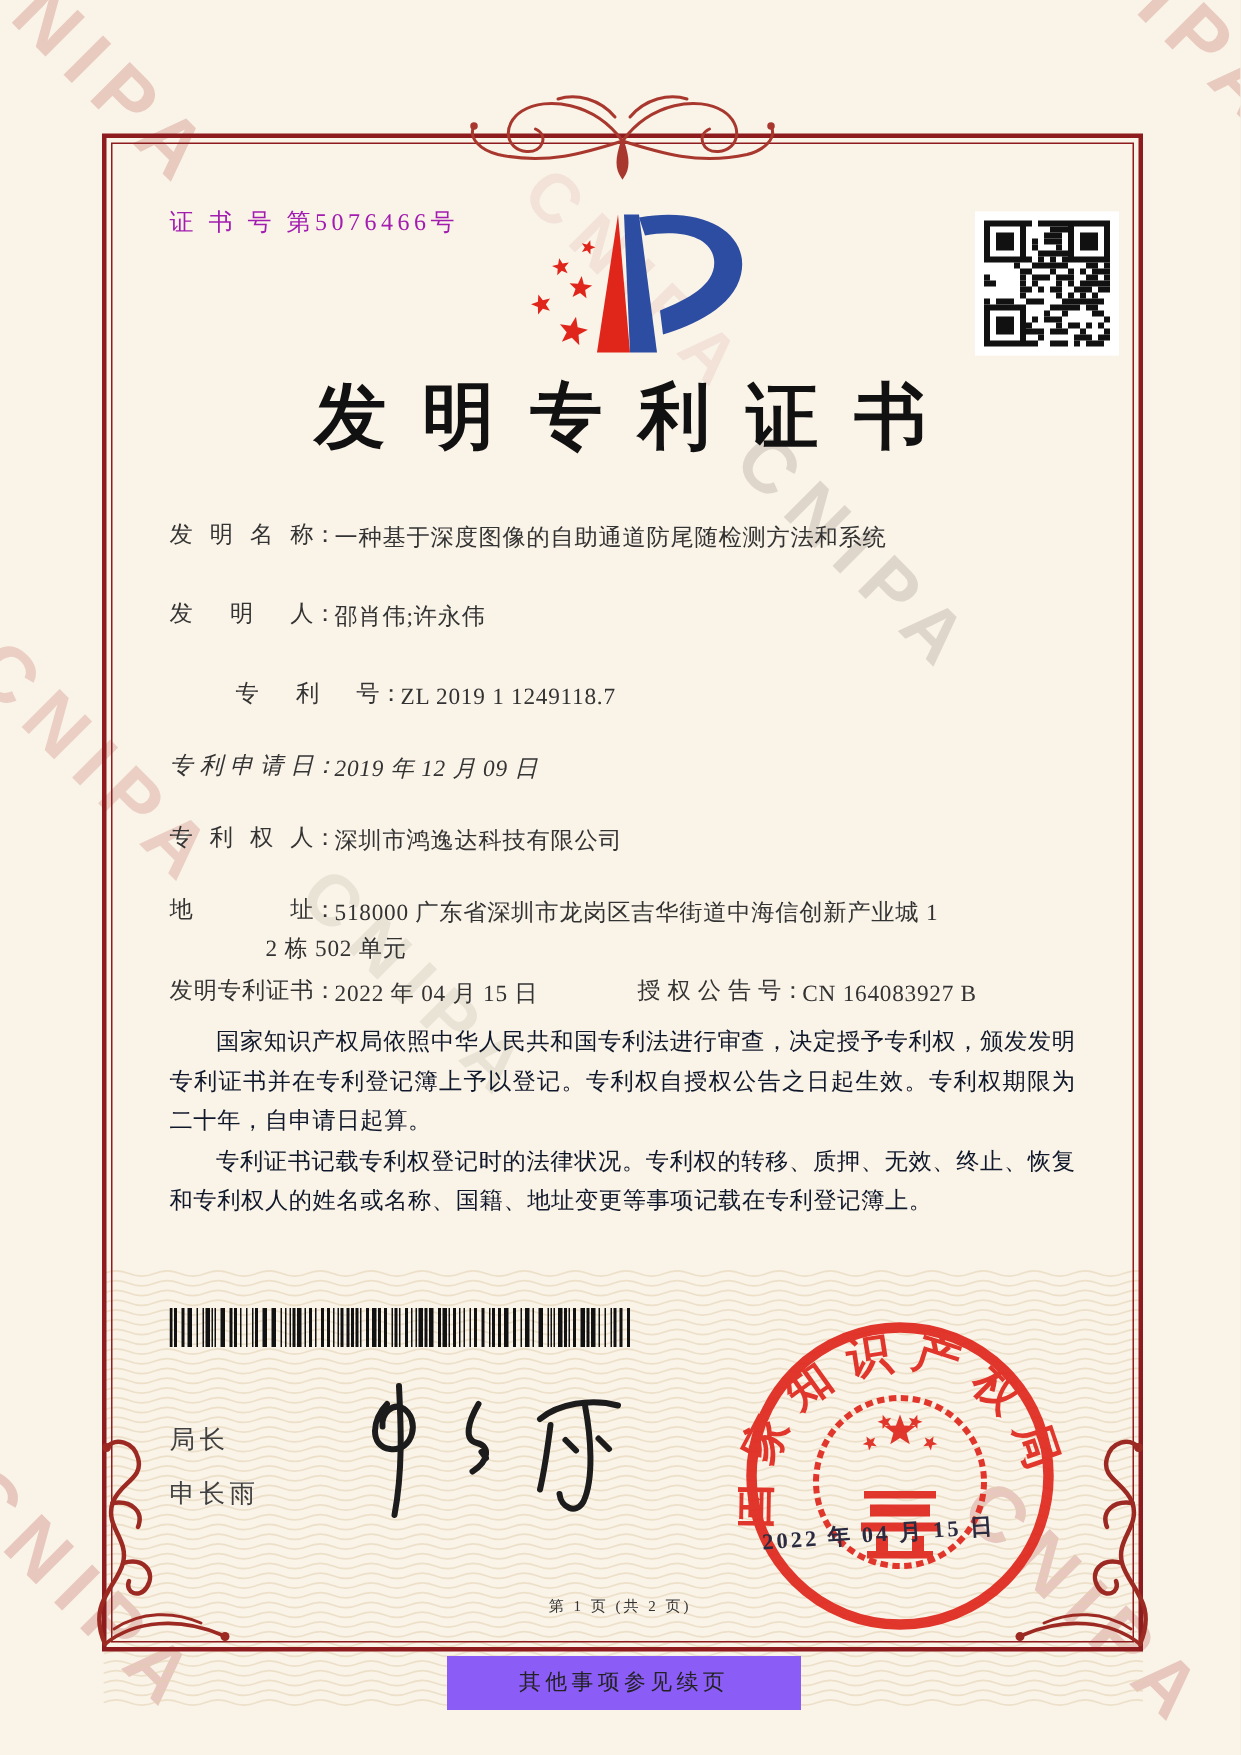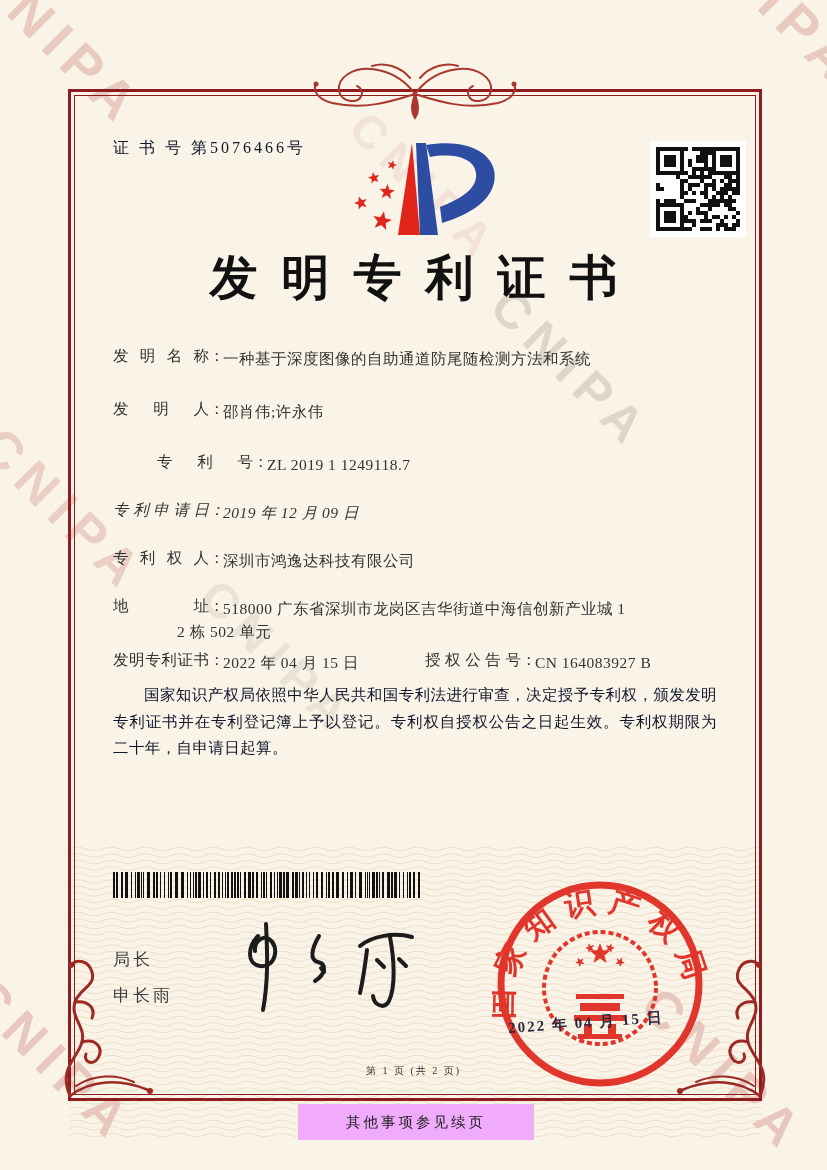--- a/index.html
+++ b/index.html
@@ -15,21 +15,21 @@
   #waveband{position:absolute;left:69px;top:845px;width:693px;height:296px;}
 
   
   #frame{position:absolute;left:68px;top:89px;width:688px;height:1006px;
          border:3px solid #8e1b1e;}
   #frame::after{content:"";position:absolute;inset:3px;border:1px solid #8e1b1e;}
 
   .abs{position:absolute;}
   .cjk{color:#2a2a2a;}
 
-  #cert-no{left:113px;top:138px;font-size:16px;letter-spacing:3px;color:#0f172a;}
+  #cert-no{left:113px;top:138px;font-size:16px;letter-spacing:3px;color:#a21caf;}
   #title{left:0;top:246px;width:100%;text-align:center;font-size:48px;font-weight:bold;
          letter-spacing:24px;text-indent:24px;color:#111;}
 
   
   .frow{position:absolute;left:113px;width:620px;font-size:15.5px;color:#333;}
   .lbl{display:inline-block;width:96px;text-align:justify;text-align-last:justify;vertical-align:top;}
   .colon{display:inline-block;width:14px;vertical-align:top;}
   .val{display:inline-block;width:486px;vertical-align:top;letter-spacing:.5px;line-height:26px;}
   .val2{margin-left:64px;letter-spacing:.5px;}
 
@@ -42,21 +42,21 @@
 
   #officer{left:113px;top:942px;font-size:17px;color:#404040;letter-spacing:3px;line-height:36px;}
   #signature{left:222px;top:916px;}
 
   #seal{left:492px;top:876px;width:216px;height:216px;}
   #seal-date{left:508px;top:1012px;width:200px;font-size:15px;color:#2a2a40;
              letter-spacing:2px;transform:rotate(-4deg);font-weight:bold;}
 
   #page-num{left:0;top:1064px;width:100%;text-align:center;font-size:10px;
             letter-spacing:2px;color:#333;}
-  #cont-box{left:298px;top:1104px;width:236px;height:36px;background:#f0abfc;
+  #cont-box{left:298px;top:1104px;width:236px;height:36px;background:#8b5cf6;
             text-align:center;line-height:36px;font-size:14.5px;letter-spacing:3px;color:#222;}
 
   #qr{left:650px;top:141px;width:96px;height:96px;background:#fff;padding:0;}
   #logo{left:342px;top:131px;}
   .orn{pointer-events:none;}
 </style>
 </head>
 <body>
 
 <div id="page">
@@ -347,20 +347,21 @@
     <span class="lbl">地址</span><span class="colon">：</span><span class="val">518000 广东省深圳市龙岗区吉华街道中海信创新产业城 1</span>
     <div class="val2">2 栋 502 单元</div>
   </div>
   <div class="frow" style="top:650px;">
     <span class="lbl">发明专利证书</span><span class="colon">：</span><span class="val" style="width:190px;">2022 年 04 月 15 日</span>
     <span class="lbl" style="margin-left:8px;">授权公告号</span><span class="colon">：</span><span class="val" style="width:160px;">CN 164083927 B</span>
   </div>
 
   <div class="abs" id="paras">
     <p>国家知识产权局依照中华人民共和国专利法进行审查，决定授予专利权，颁发发明专利证书并在专利登记簿上予以登记。专利权自授权公告之日起生效。专利权期限为二十年，自申请日起算。</p>
+    <p>专利证书记载专利权登记时的法律状况。专利权的转移、质押、无效、终止、恢复和专利权人的姓名或名称、国籍、地址变更等事项记载在专利登记簿上。</p>
   </div>
 
   <svg class="abs" id="barcode" width="312" height="26">
       <rect x="0" y="0" width="2" height="26" fill="#111"></rect>
       <rect x="3" y="0" width="2" height="26" fill="#111"></rect>
       <rect x="8" y="0" width="2" height="26" fill="#111"></rect>
       <rect x="12" y="0" width="3" height="26" fill="#111"></rect>
       <rect x="18" y="0" width="1" height="26" fill="#111"></rect>
       <rect x="22" y="0" width="1" height="26" fill="#111"></rect>
       <rect x="24" y="0" width="3" height="26" fill="#111"></rect>

